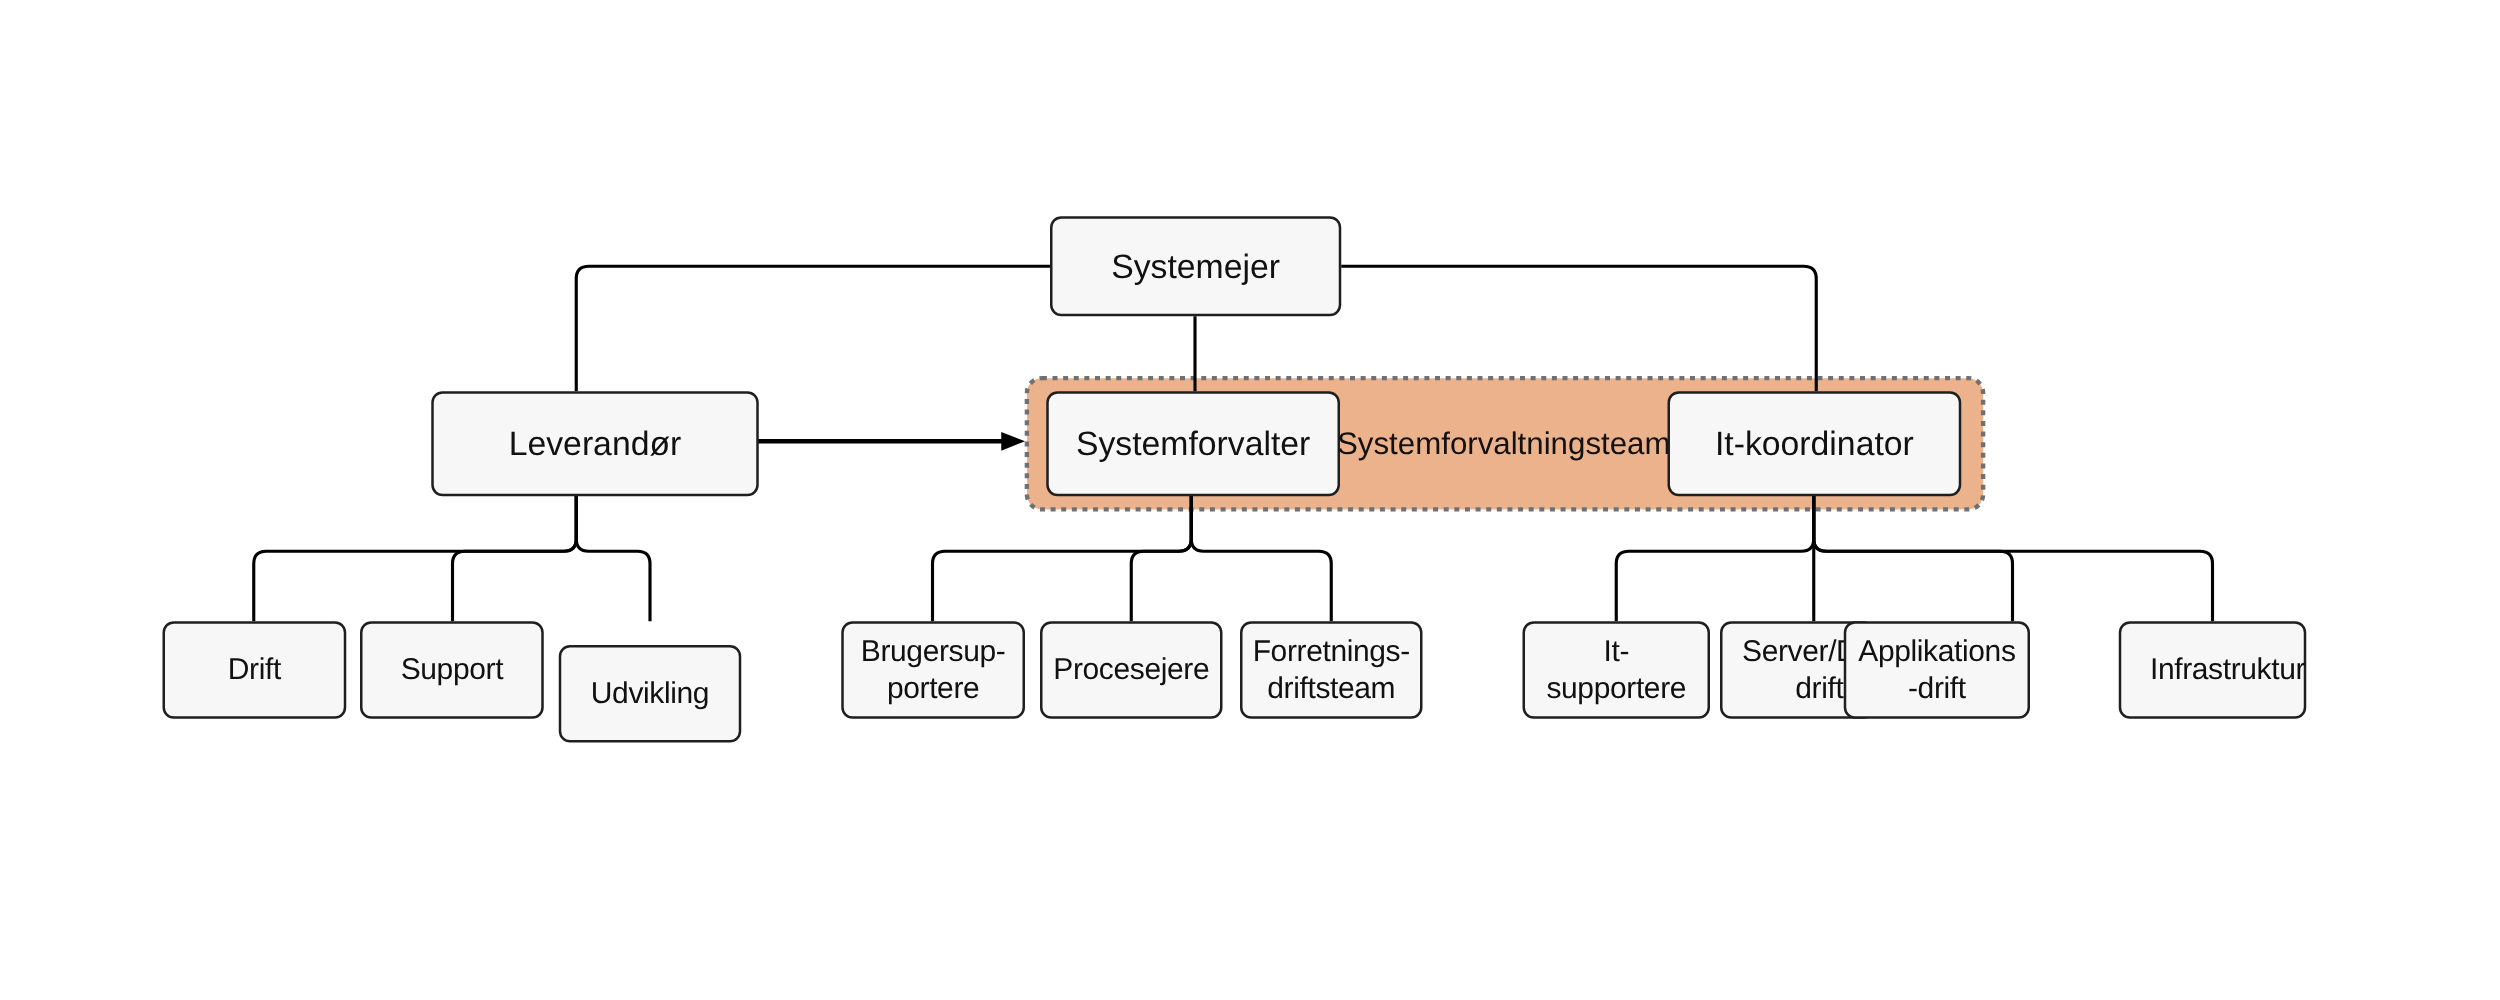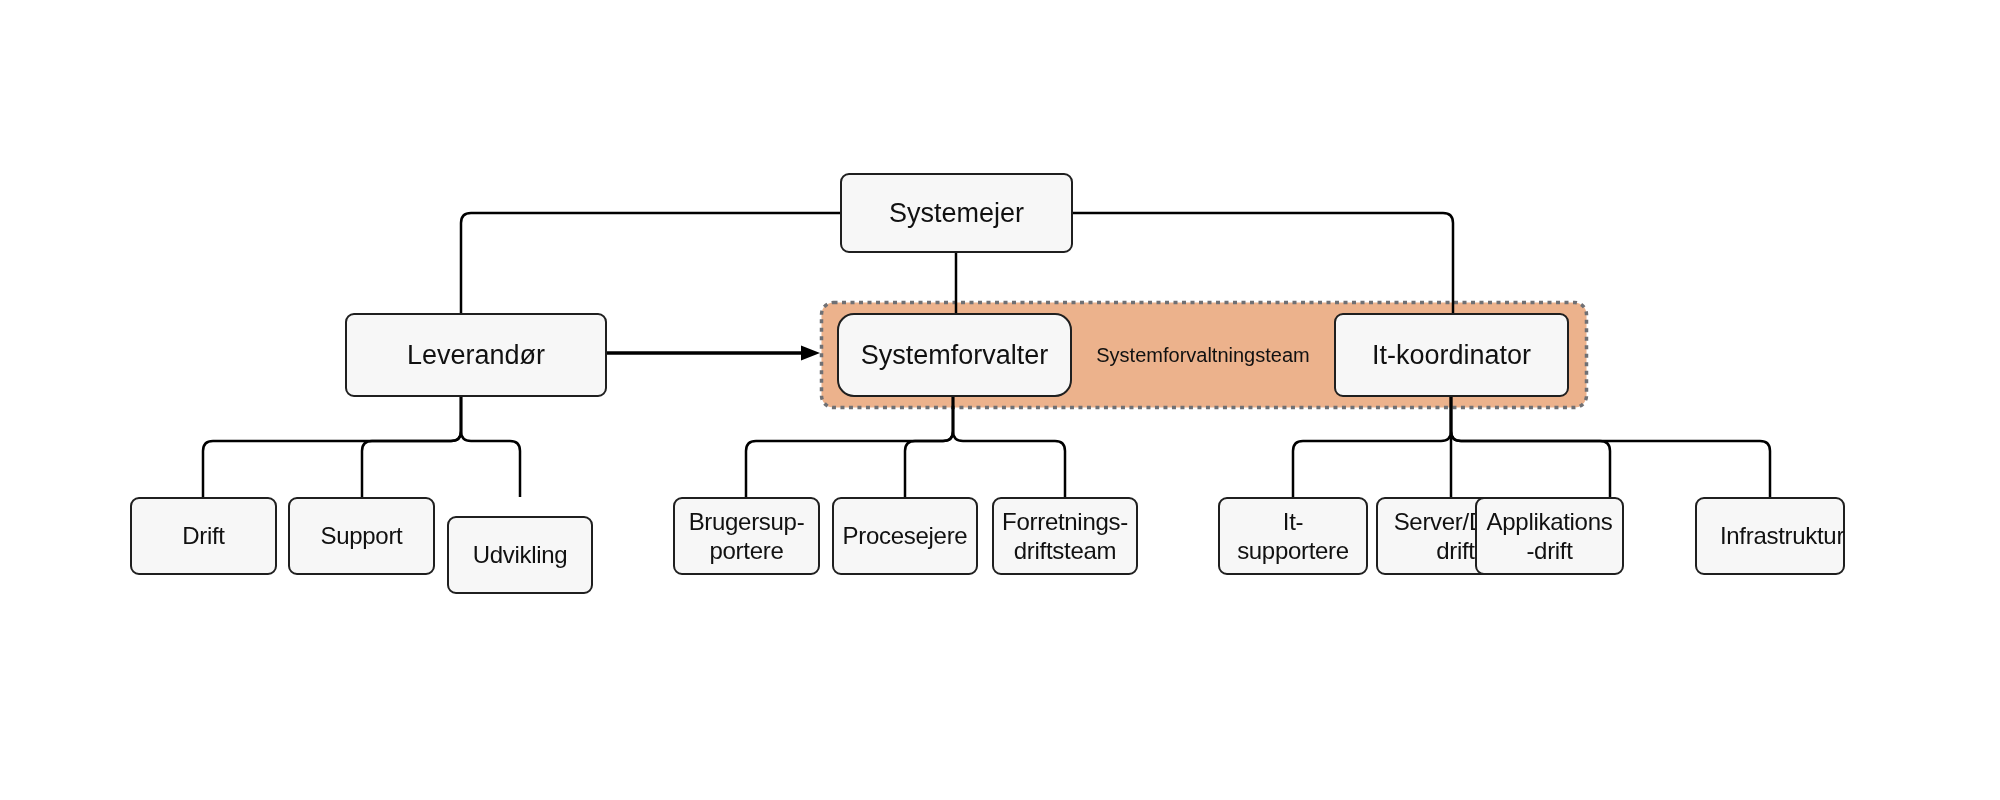--- a/index.html
+++ b/index.html
@@ -31,21 +31,21 @@
     line-height: 1.22;
   }
   .lvl-main { font-size: 27px; }
   .lvl-leaf { font-size: 24px; letter-spacing: -0.3px; }
   .team-label {
     position: absolute;
     display: flex;
     align-items: center;
     justify-content: center;
     text-align: center;
-    font-size: 20px;
+    font-size: 25px;
     color: #111111;
   }
 </style>
 </head>
 <body>
 
 <div id="canvas">
 
   <svg id="connector-layer" viewBox="0 0 2000 800">
 
@@ -78,21 +78,21 @@
   </svg>
 
   <div class="node lvl-main" style="left:840px; top:173px; width:233px; height:80px;">
     <span>Systemejer</span>
   </div>
 
   <div class="node lvl-main" style="left:345px; top:313px; width:262px; height:84px;">
     <span>Leverandør</span>
   </div>
 
-  <div class="node lvl-main" style="left:837px; top:313px; width:235px; height:84px;border-radius:17px;">
+  <div class="node lvl-main" style="left:837px; top:313px; width:235px; height:84px;">
     <span>Systemforvalter</span>
   </div>
 
   <div class="team-label" style="left:1074px; top:313px; width:258px; height:84px;">Systemforvaltningsteam</div>
 
   <div class="node lvl-main" style="left:1334px; top:313px; width:235px; height:84px;">
     <span>It-koordinator</span>
   </div>
 
   <div class="node lvl-leaf" style="left:130px; top:497px; width:147px; height:78px;">

